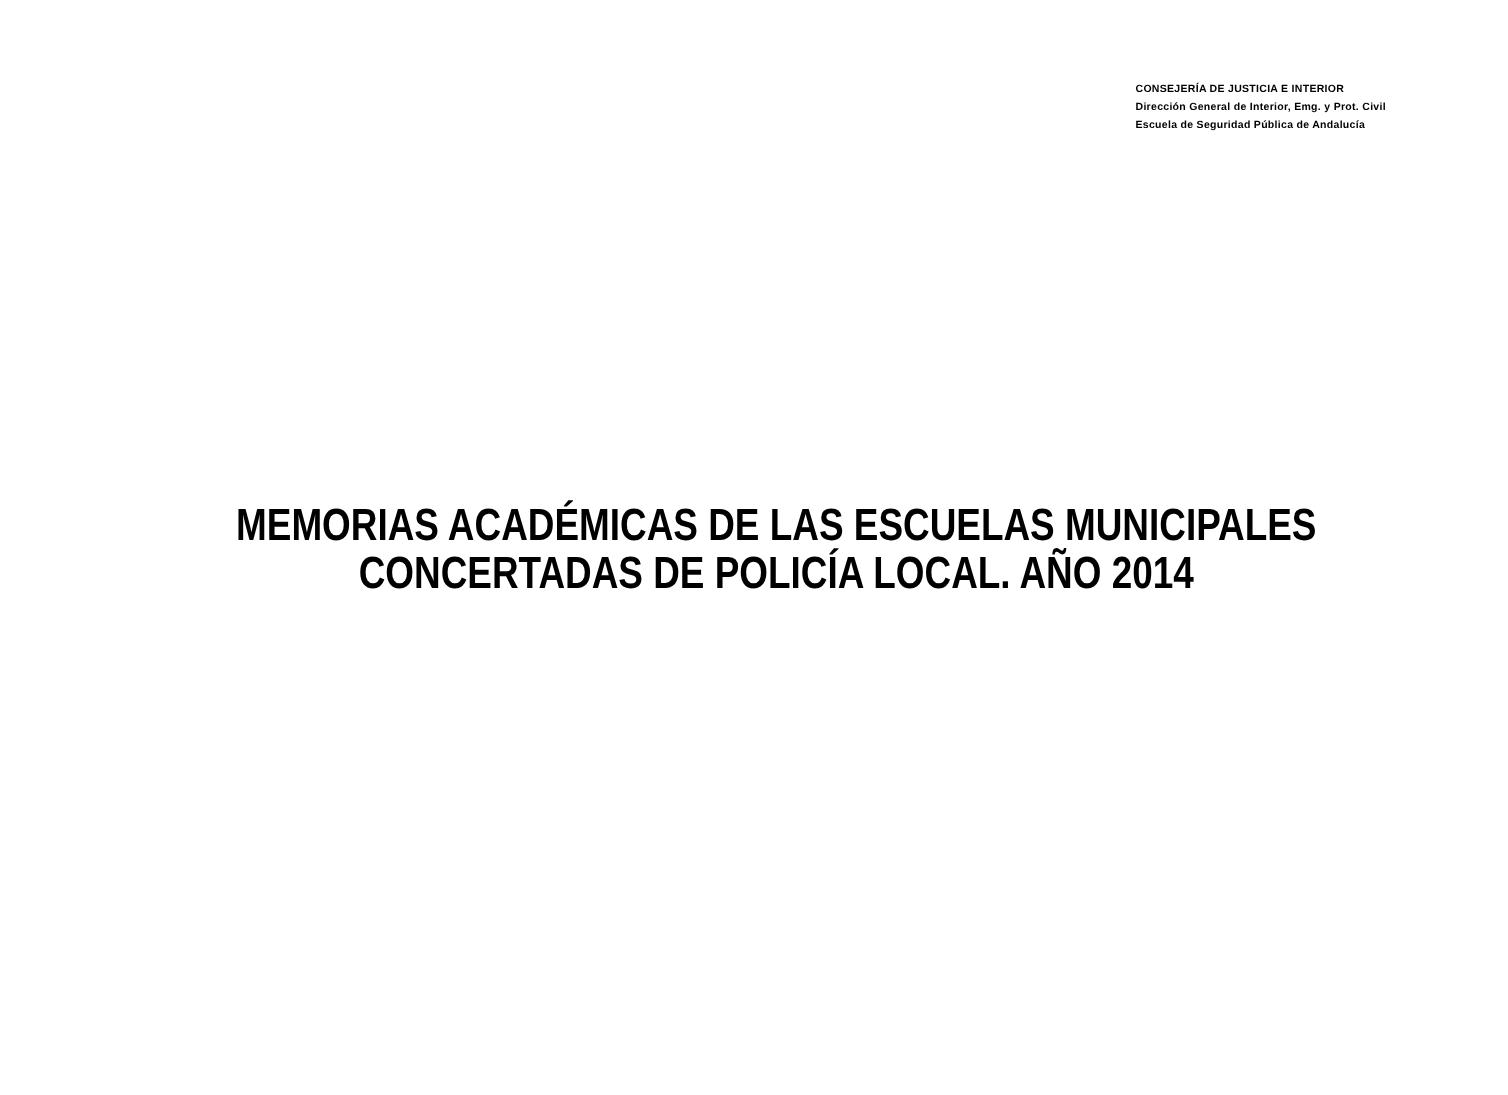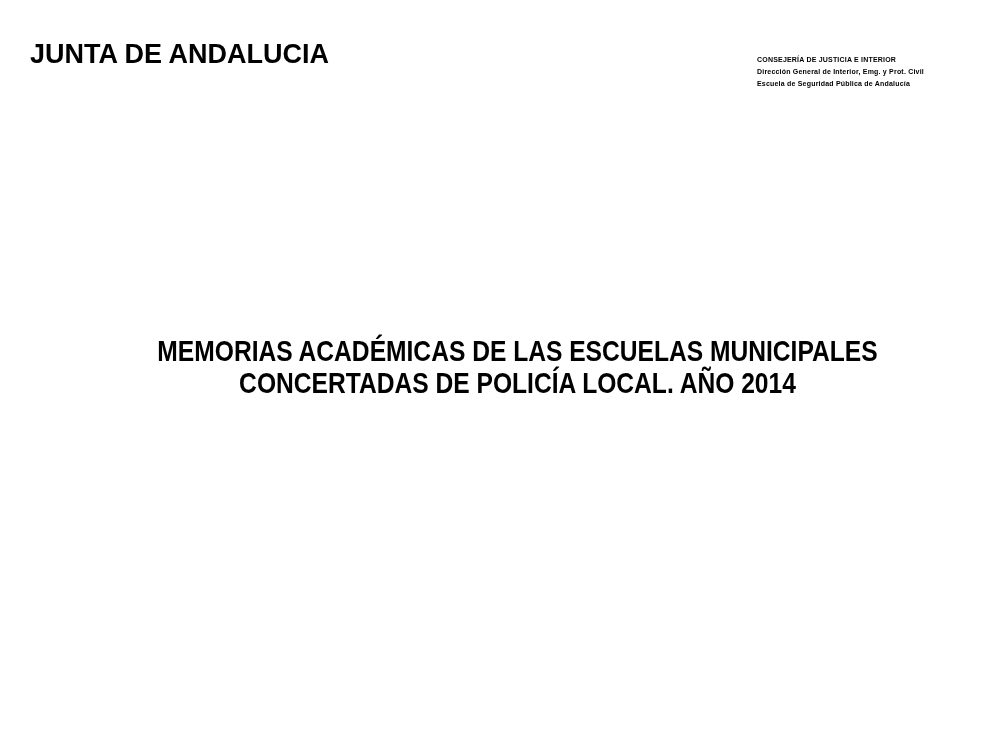--- a/index.html
+++ b/index.html
@@ -62,21 +62,20 @@
     transform: scaleX(0.82);
     transform-origin: 50% 50%;
     white-space: nowrap;
   }
 </style>
 </head>
 <body>
 
 <div class="page">
 
-  <div class="brand">JUNTA DE ANDALUCIA</div>
 
   <div class="org-block">
     <div class="org-line">CONSEJERÍA DE JUSTICIA E INTERIOR</div>
     <div class="org-line">Dirección General de Interior, Emg. y Prot. Civil</div>
     <div class="org-line">Escuela de Seguridad Pública de Andalucía</div>
   </div>
 
   <div class="doc-title">
     <div>MEMORIAS ACADÉMICAS DE LAS ESCUELAS MUNICIPALES</div>
     <div>CONCERTADAS DE POLICÍA LOCAL. AÑO 2014</div>

